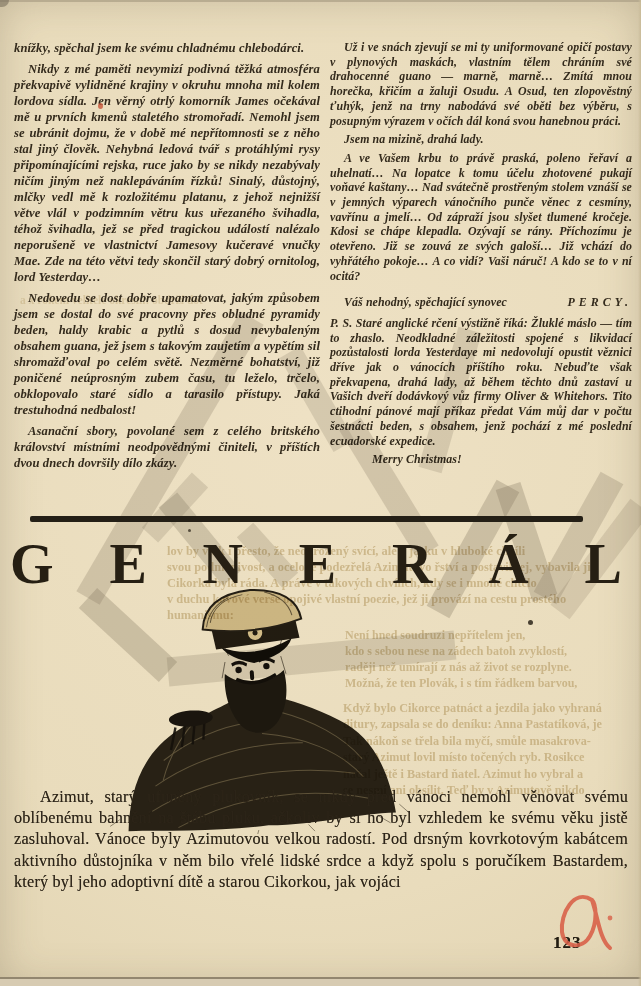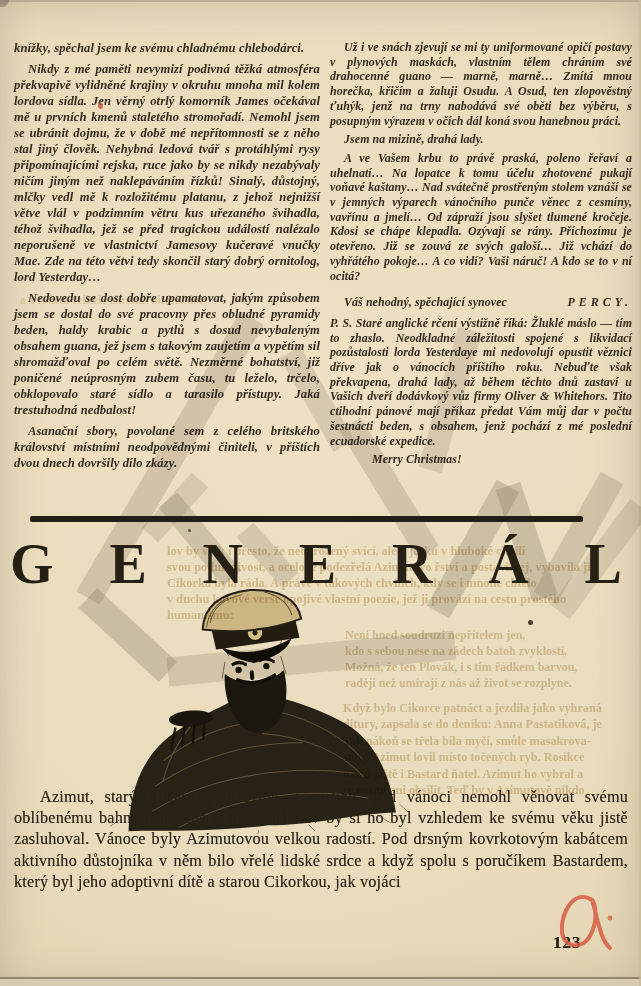--- a/index.html
+++ b/index.html
@@ -69,22 +69,22 @@
   <div class="ghost ghost-a">
     <div>lov by vlak i přesto, že neohrožený svící, ale v jasku v hluboké chvíli</div>
     <div>svou podmanivost, a ocelově podezřelá Azimutovo řství a postavil jej, vybavila ji</div>
     <div>Cikorka byla ráda. A právě v takových chvílích, kdy se i mnohé chtělo</div>
     <div>v duchu kovové verše opojivé vlastní poezie, jež ji provází na cestu prostého</div>
     <div>humanismu:</div>
   </div>
   <div class="ghost ghost-poem">
     <div>Není hned soudruzi nepřítelem jen,</div>
     <div>kdo s sebou nese na zádech batoh zvyklostí,</div>
+    <div>raději než umírají z nás až život se rozplyne.</div>
     <div>Možná, že ten Plovák, i s tím řádkem barvou,</div>
-    <div>raději než umírají z nás až život se rozplyne.</div>
   </div>
   <div class="ghost ghost-para">
     <div>Když bylo Cikorce patnáct a jezdila jako vyhraná</div>
     <div>ditury, zapsala se do deníku: Anna Pastatíková, je</div>
     <div>Tak nákoň se třela bila myčí, smůle masakrova-</div>
     <div>starý Azimut lovil místo točených ryb. Rosikce</div>
     <div>načal ještě i Bastard ňatel. Azimut ho vybral a</div>
     <div>se nesmí ani obsílit. Teď by v Azimutově nikdo</div>
   </div>
   <div class="ghost ghost-margin">

